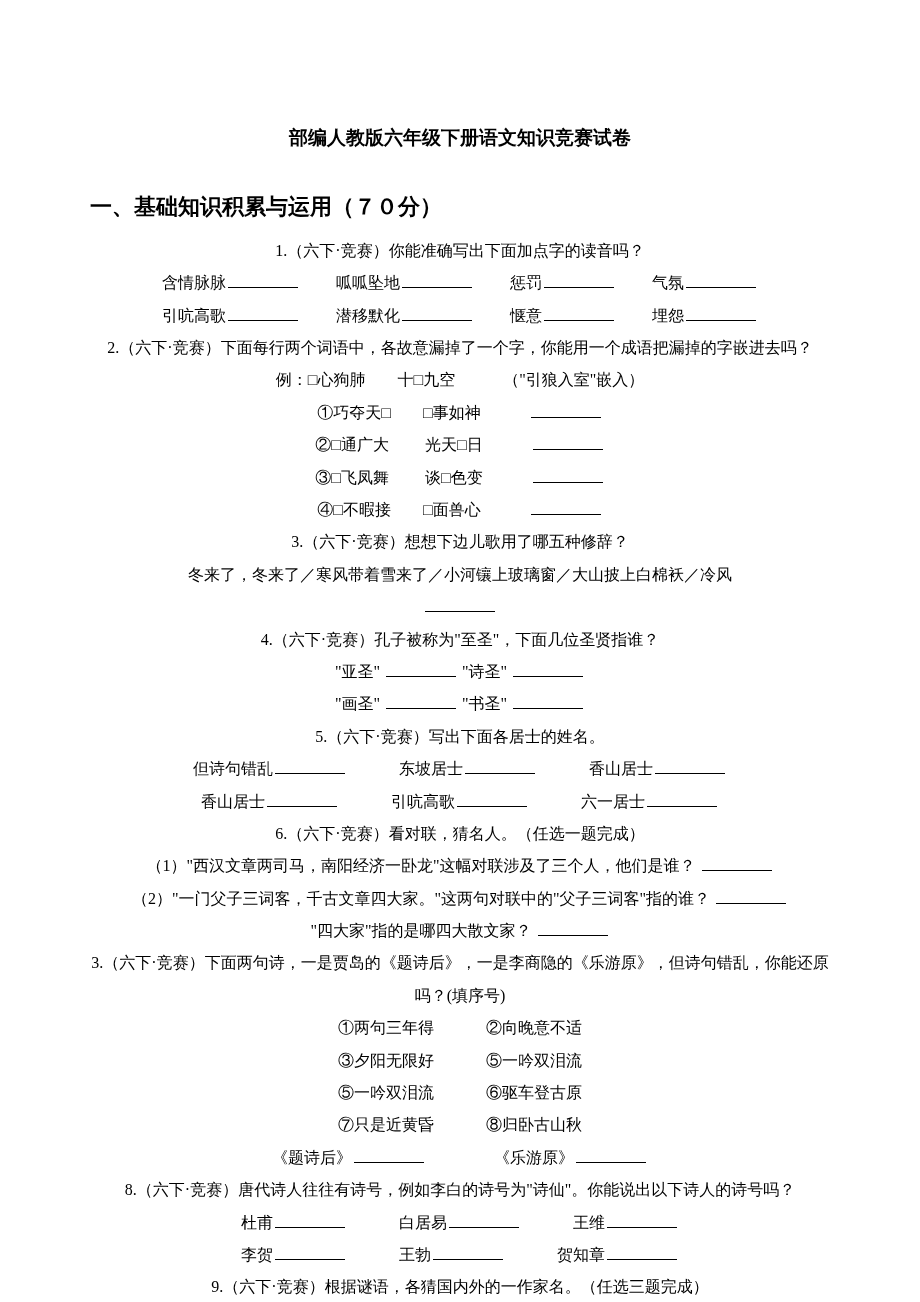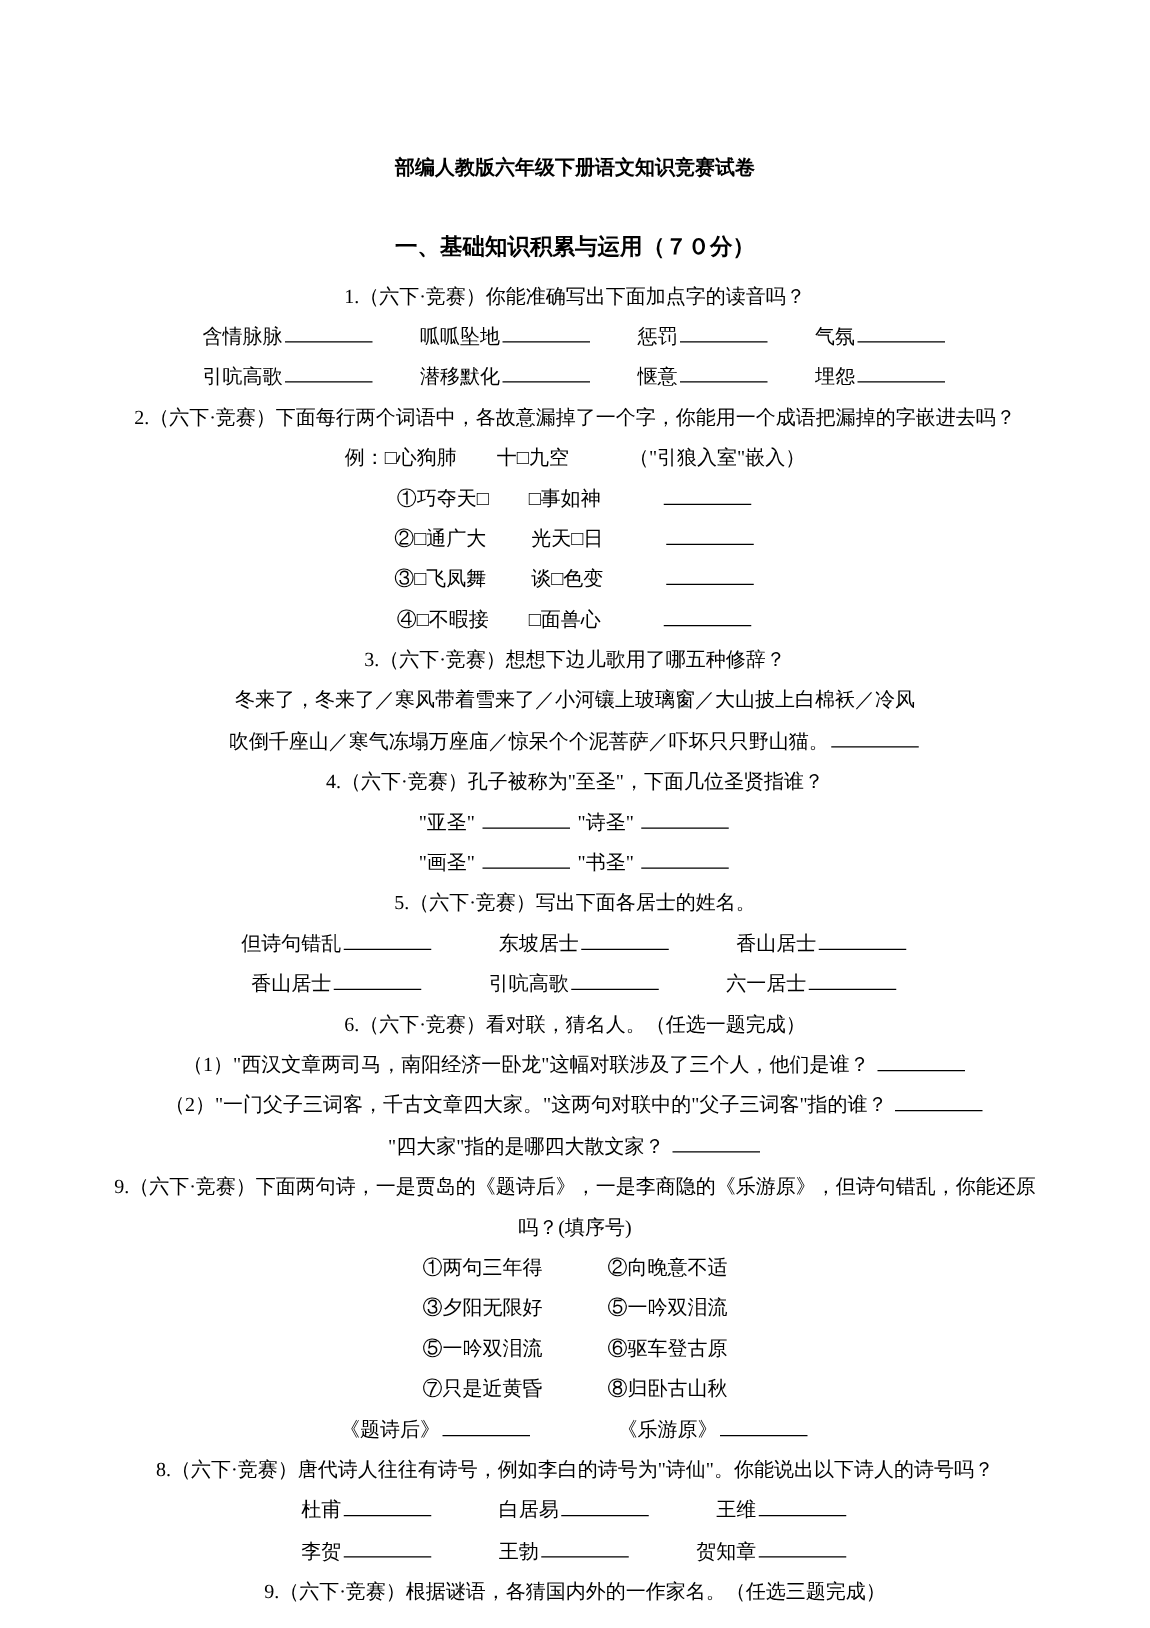--- a/index.html
+++ b/index.html
@@ -9,29 +9,28 @@
       font-size: 16px;
       line-height: 1.9;
       color: #000;
       padding: 120px 90px 60px 90px;
       width: 920px;
     }
     .title {
       text-align: center;
       font-family: "SimHei", "黑体", sans-serif;
       font-weight: bold;
-      font-size: 16px;
+      font-size: 19px;
       margin-bottom: 30px;
     }
     .section-header {
       font-family: "SimHei", "黑体", sans-serif;
       font-weight: bold;
-      font-size: 18px;
+      font-size: 22px;
       margin-bottom: 8px;
-      text-align: center;
     }
     .line {
       margin-bottom: 2px;
       text-align: center;
     }
     .blank {
       display: inline-block;
       border-bottom: 1px solid #000;
       min-width: 70px;
       height: 1em;
@@ -63,21 +62,21 @@
 
 <div class="line">2.（六下·竞赛）下面每行两个词语中，各故意漏掉了一个字，你能用一个成语把漏掉的字嵌进去吗？</div>
 <div class="line">例：□心狗肺　　十□九空　　　（"引狼入室"嵌入）</div>
 <div class="line"><span class="circled">①巧夺天□　　□事如神</span>　　　<span class="blank"></span></div>
 <div class="line"><span class="circled">②□通广大　　 光天□日</span>　　　<span class="blank"></span></div>
 <div class="line"><span class="circled">③□飞凤舞　　 谈□色变</span>　　　<span class="blank"></span></div>
 <div class="line"><span class="circled">④□不暇接　　□面兽心</span>　　　<span class="blank"></span></div>
 
 <div class="line">3.（六下·竞赛）想想下边儿歌用了哪五种修辞？</div>
 <div class="line">冬来了，冬来了／寒风带着雪来了／小河镶上玻璃窗／大山披上白棉袄／冷风</div>
-<div class="line"><span>吹倒千座山／寒气冻塌万座庙／惊呆个个泥菩萨／吓坏只只野山猫。</span><span class="blank"></span></div>
+<div class="line"><span class="blank"></span></div>
 
 <div class="line">4.（六下·竞赛）孔子被称为"至圣"，下面几位圣贤指谁？</div>
 <div class="line">
   <span>"亚圣"</span> <span class="blank"></span>
   <span>"诗圣"</span> <span class="blank"></span>
 </div>
 <div class="line">
   <span>"画圣"</span> <span class="blank"></span>
   <span>"书圣"</span> <span class="blank"></span>
 </div>
@@ -92,21 +91,21 @@
   <span>香山居士</span><span class="blank"></span>　　　
   <span>引吭高歌</span><span class="blank"></span>　　　
   <span>六一居士</span><span class="blank"></span>
 </div>
 
 <div class="line">6.（六下·竞赛）看对联，猜名人。（任选一题完成）</div>
 <div class="line"><span>（1）"西汉文章两司马，南阳经济一卧龙"这幅对联涉及了三个人，他们是谁？</span> <span class="blank"></span></div>
 <div class="line"><span>（2）"一门父子三词客，千古文章四大家。"这两句对联中的"父子三词客"指的谁？</span> <span class="blank"></span></div>
 <div class="line"><span>"四大家"指的是哪四大散文家？</span> <span class="blank"></span></div>
 
-<div class="line">9.（六下·竞赛）下面两句诗，一是贾岛的《题诗后》，一是李商隐的《乐游原》，但诗句错乱，你能还原</div>
+<div class="line">3.（六下·竞赛）下面两句诗，一是贾岛的《题诗后》，一是李商隐的《乐游原》，但诗句错乱，你能还原</div>
 <div class="line">吗？(填序号)</div>
 <div class="line">
   <span class="circled">①两句三年得</span>　　　
   <span class="circled">②向晚意不适</span>
 </div>
 <div class="line">
   <span class="circled">③夕阳无限好</span>　　　
   <span class="circled">⑤一吟双泪流</span>
 </div>
 <div class="line">

